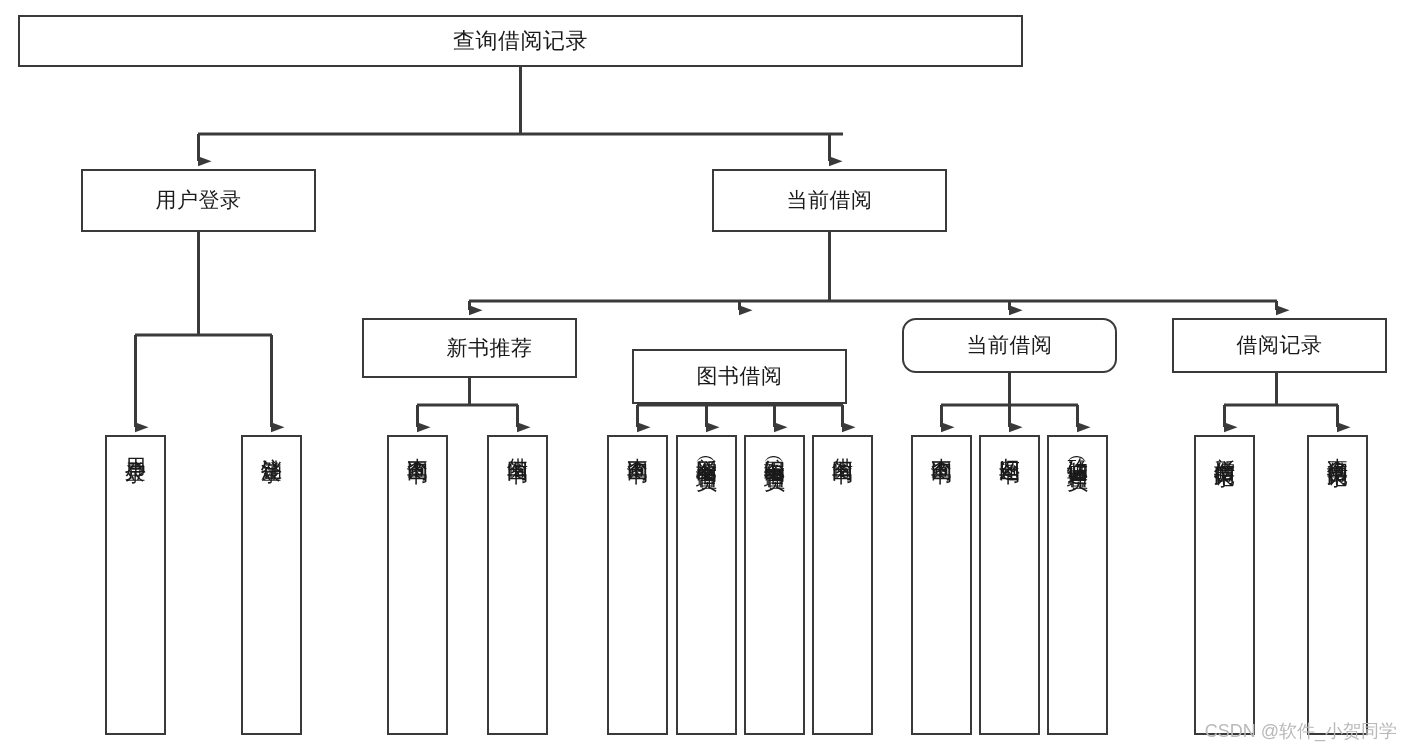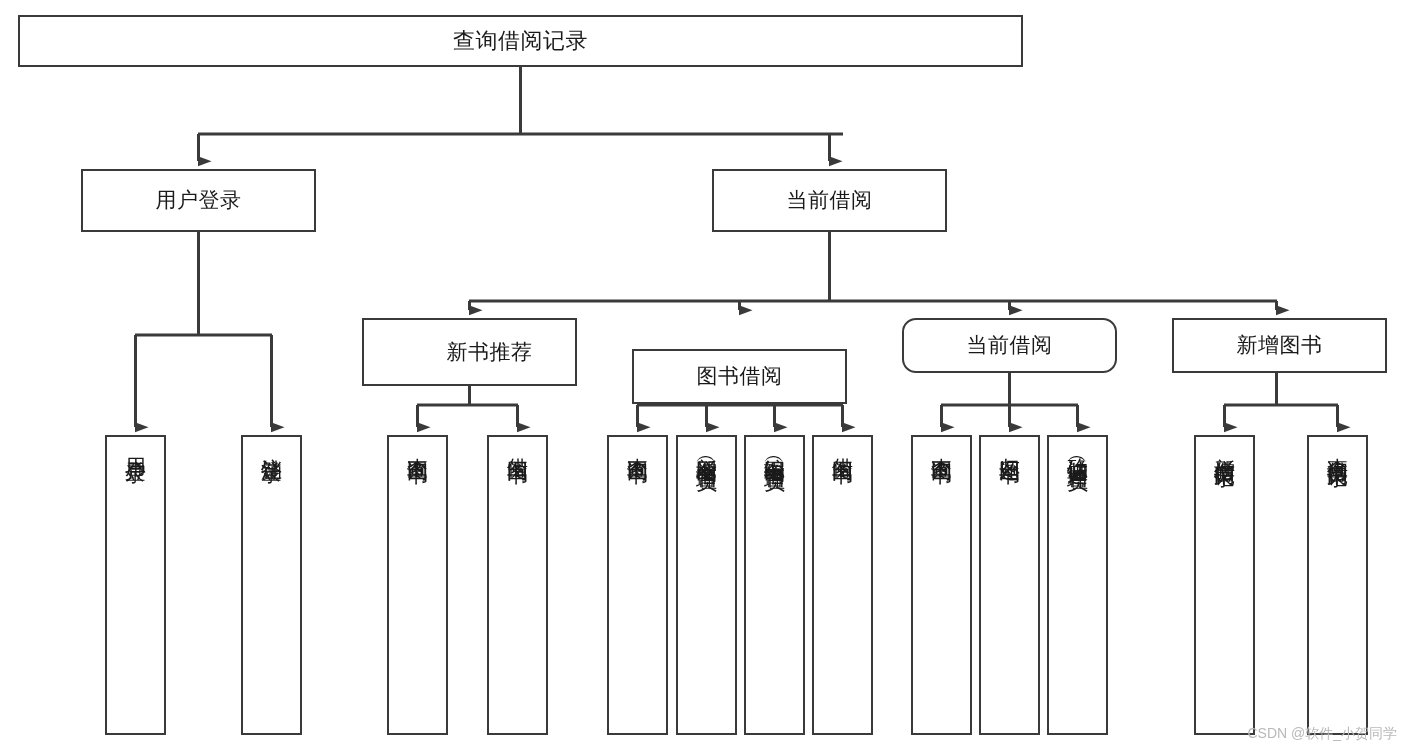--- a/index.html
+++ b/index.html
@@ -60,21 +60,21 @@
     text-orientation: upright;
     font-size: 21px;
     line-height: 1.05;
     letter-spacing: 2px;
     max-height: 290px;
   }
   .watermark {
     position: absolute;
     right: 8px;
     bottom: 4px;
-    font-size: 14px;
+    font-size: 18px;
     color: #b9b9b9;
     white-space: nowrap;
     font-family: "Liberation Sans", "DejaVu Sans", sans-serif;
   }
 </style>
 </head>
 <body>
 
 <div id="diagram-root">
 
@@ -132,31 +132,31 @@
     <span class="node-label">查询借阅记录</span>
   </div>
 
   <div class="node horizontal" style="left:81px; top:169px; width:235px; height:63px;">
     <span class="node-label">用户登录</span>
   </div>
   <div class="node horizontal" style="left:712px; top:169px; width:235px; height:63px;">
     <span class="node-label">当前借阅</span>
   </div>
 
-  <div class="node horizontal" style="left:362px; top:318px; width:215px; height:68px;padding-left:40px;">
+  <div class="node horizontal" style="left:362px; top:318px; width:215px; height:60px;padding-left:40px;">
     <span class="node-label">新书推荐</span>
   </div>
   <div class="node horizontal" style="left:632px; top:318px; width:215px; height:55px;margin-top:31px;">
     <span class="node-label">图书借阅</span>
   </div>
   <div class="node horizontal" style="left:902px; top:318px; width:215px; height:55px;border-radius:14px;">
     <span class="node-label">当前借阅</span>
   </div>
   <div class="node horizontal" style="left:1172px; top:318px; width:215px; height:55px;">
-    <span class="node-label">新增图书</span>
+    <span class="node-label">借阅记录</span>
   </div>
 
   <div class="node vertical" style="left:105px; top:435px; width:61px; height:300px;">
     <span class="node-label">用户登录</span>
   </div>
   <div class="node vertical" style="left:241px; top:435px; width:61px; height:300px;">
     <span class="node-label">注销登录</span>
   </div>
 
   <div class="node vertical" style="left:387px; top:435px; width:61px; height:300px;">

